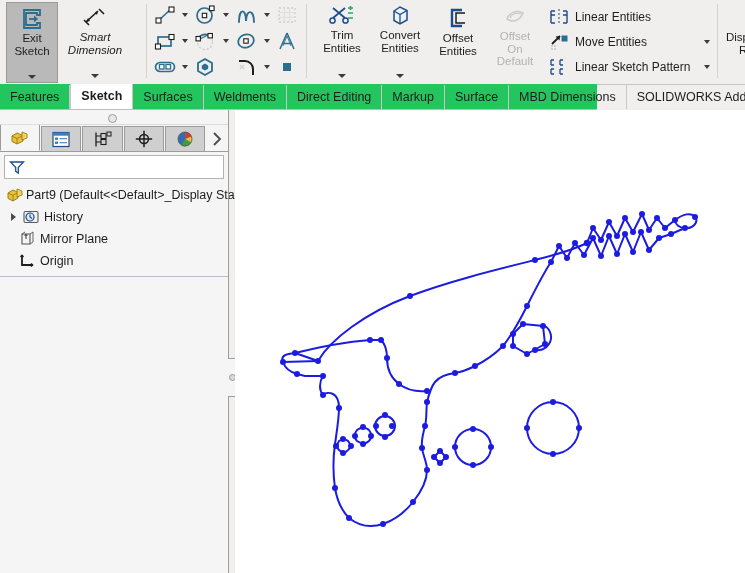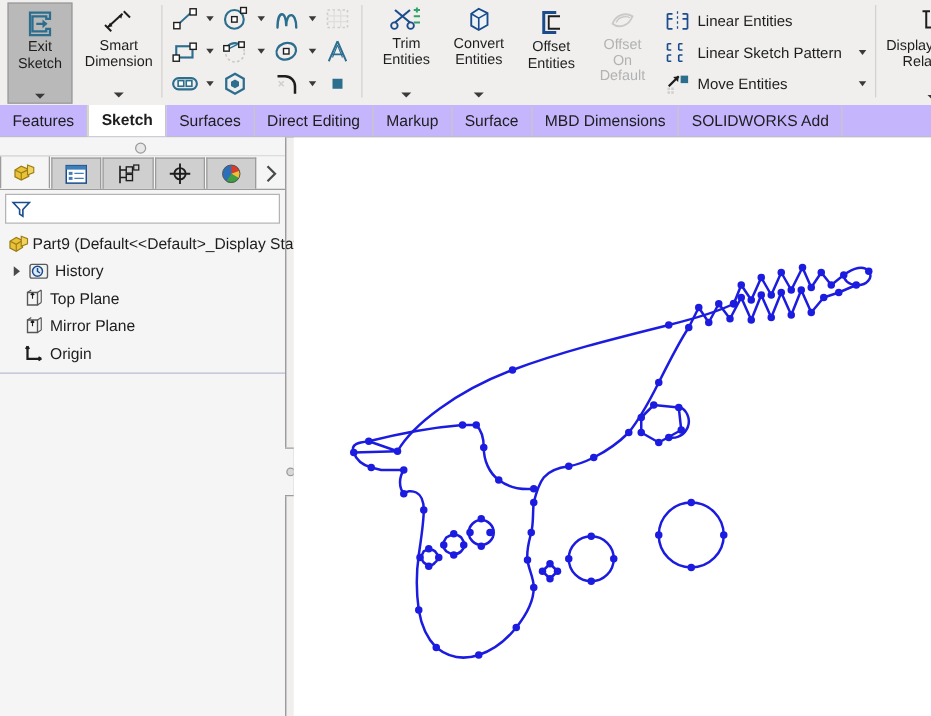--- a/index.html
+++ b/index.html
@@ -67,22 +67,22 @@
     margin-left:auto;width:14px;display:flex;align-items:center;justify-content:center;
   }
   .trow .rarr i{
     display:block;width:0;height:0;border-left:3.5px solid transparent;border-right:3.5px solid transparent;
     border-top:4px solid #3a3a3a;
   }
   .rowlist.w200 .trow{width:168px;}
 
   
   .tabbar{
-    position:absolute;left:0;top:84px;width:745px;height:25px;
-    background:#c4b5fd;display:flex;align-items:flex-end;
+    position:absolute;left:0;top:84px;width:597px;height:25px;
+    background:#22c55e;display:flex;align-items:flex-end;
     border-bottom:1px solid #bdbdbd;
   }
   .tab{
     height:24px;line-height:24px;padding:0 10px;font-size:12.5px;color:#1d1d1d;
     border-right:1px solid #c9c7c5;cursor:default;white-space:nowrap;
   }
   .tab.active{background:#ffffff;font-weight:bold;border-left:1px solid #c9c7c5;height:25px;line-height:24px;}
 
   
   .leftpanel{
@@ -157,21 +157,21 @@
             <path d="M14 8.5 L18 12 L14 15.5 Z" fill="#2c6e8e"></path>
           </svg>
         </span>
         <span class="cap">Exit</span>
         <span class="cap">Sketch</span>
         <span class="arrow"></span>
       </div>
     </div>
 
     <div class="rgroup">
-      <div class="bigbtn wide" style="margin:2px 0 4px 2px;height:76px;width:62px;">
+      <div class="bigbtn wide" style="margin:2px 17px 4px 2px;height:76px;width:62px;font-style:italic;">
         <span class="ico">
           <svg width="26" height="24" viewBox="0 0 26 24">
             <path d="M4 16 L16 5" stroke="#1d1d1d" stroke-width="1.6" fill="none"></path>
             <path d="M4 16 L8 15 L6 12 Z" fill="#1d1d1d"></path>
             <path d="M16 5 L13 6.5 L15 9 Z" fill="#1d1d1d"></path>
             <path d="M17 3 L22 8" stroke="#1d1d1d" stroke-width="1.6"></path>
             <path d="M2 14 L7 19" stroke="#1d1d1d" stroke-width="1.6"></path>
           </svg>
         </span>
         <span class="cap">Smart</span>
@@ -374,56 +374,56 @@
     <div class="rowlist w200" style="margin-left:2px;">
       <div class="trow">
         <span class="ric">
           <svg width="20" height="18" viewBox="0 0 20 18">
             <path d="M10 1 V17" stroke="#1b4c8c" stroke-width="1" stroke-dasharray="2,2"></path>
             <path d="M2 3 V15 M2 3 H6 M2 15 H6 M6 7 H2.5 " fill="none" stroke="#1b4c8c" stroke-width="1.4"></path>
             <path d="M18 3 V15 M18 3 H14 M18 15 H14 M14 7 H17.5" fill="none" stroke="#1b4c8c" stroke-width="1.4"></path>
           </svg>
         </span>
         <span class="rlab">Linear Entities</span>
-      </div>
-      <div class="trow">
-        <span class="ric">
-          <svg width="20" height="18" viewBox="0 0 20 18">
-            <g fill="none" stroke="#1b4c8c" stroke-width="1.3">
-              <path d="M2 2 V7 M2 2 H5 M2 7 H5"></path>
-              <path d="M11 2 V7 M11 2 H14 M11 7 H14"></path>
-              <path d="M2 11 V16 M2 11 H5 M2 16 H5"></path>
-              <path d="M11 11 V16 M11 11 H14 M11 16 H14"></path>
-            </g>
-          </svg>
-        </span>
-        <span class="rlab">Linear Sketch Pattern</span>
-        <span class="rarr">
-            <i></i>
-          </span>
       </div>
       <div class="trow">
         <span class="ric">
           <svg width="20" height="18" viewBox="0 0 20 18">
             <path d="M3 11 L11 3" stroke="#1d1d1d" stroke-width="1.8"></path>
             <path d="M11 3 L6.5 3.5 L10.5 7.5 Z" fill="#1d1d1d"></path>
             <rect x="12.5" y="2.5" width="6" height="6" fill="#2c6e8e"></rect>
             <g fill="#cfcfcf">
                 <rect x="2" y="12" width="2" height="2"></rect>
                 <rect x="5" y="12" width="2" height="2"></rect>
                 <rect x="2" y="15" width="2" height="2"></rect>
                 <rect x="5" y="15" width="2" height="2"></rect>
               </g>
           </svg>
         </span>
         <span class="rlab">Move Entities</span>
         <span class="rarr">
             <i></i>
           </span>
       </div>
+      <div class="trow">
+        <span class="ric">
+          <svg width="20" height="18" viewBox="0 0 20 18">
+            <g fill="none" stroke="#1b4c8c" stroke-width="1.3">
+              <path d="M2 2 V7 M2 2 H5 M2 7 H5"></path>
+              <path d="M11 2 V7 M11 2 H14 M11 7 H14"></path>
+              <path d="M2 11 V16 M2 11 H5 M2 16 H5"></path>
+              <path d="M11 11 V16 M11 11 H14 M11 16 H14"></path>
+            </g>
+          </svg>
+        </span>
+        <span class="rlab">Linear Sketch Pattern</span>
+        <span class="rarr">
+            <i></i>
+          </span>
+      </div>
     </div>
 
     <div class="rsep"></div>
 
     <div class="rgroup">
       <div class="bigbtn" style="height:78px;width:84px;padding-top:5px;">
         <span class="ico">
           <svg width="28" height="22" viewBox="0 0 28 22">
             <path d="M9 2 V15 H19" fill="none" stroke="#1d1d1d" stroke-width="1.6"></path>
             <path d="M6 2 H12" stroke="#1d1d1d" stroke-width="1.6"></path>
@@ -436,20 +436,21 @@
         <span class="arrow"></span>
       </div>
     </div>
 
   </div>
 
   <div class="tabbar">
     <div class="tab">Features</div>
     <div class="tab active">Sketch</div>
     <div class="tab">Surfaces</div>
+    <div class="tab">Weldments</div>
     <div class="tab">Direct Editing</div>
     <div class="tab">Markup</div>
     <div class="tab">Surface</div>
     <div class="tab">MBD Dimensions</div>
     <div class="tab">SOLIDWORKS Add</div>
   </div>
 
   <div class="leftpanel">
 
     <div class="pinrow">
@@ -539,30 +540,20 @@
             <rect x="2" y="2.5" width="14" height="11" rx="1.5" fill="#f2f2f2" stroke="#5a5a5a" stroke-width="1.1"></rect>
             <circle cx="8" cy="8" r="4" fill="#dfeaf4" stroke="#1b4c8c" stroke-width="1.2"></circle>
             <path d="M8 5.4 V8 L10 9.4" fill="none" stroke="#1b4c8c" stroke-width="1.2"></path>
           </svg>
         </span>
         <span class="tlab">History</span>
       </div>
 
 
 
-      <div class="trow2 indent">
-        <span class="ticon">
-          <svg width="18" height="16" viewBox="0 0 18 16">
-            <path d="M4 3 H12 V13 H4 Z" fill="none" stroke="#555" stroke-width="1.1"></path>
-            <path d="M4 3 L7 1 M12 3 L15 1 M12 13 L15 11 M15 1 V11" fill="none" stroke="#555" stroke-width="0.9"></path>
-            <path d="M8 3.5 V8 M8 3.5 L6.6 5 M8 3.5 L9.4 5" fill="none" stroke="#1d1d1d" stroke-width="0.9"></path>
-          </svg>
-        </span>
-        <span class="tlab">Top Plane</span>
-      </div>
 
       <div class="trow2 indent">
         <span class="ticon">
           <svg width="18" height="16" viewBox="0 0 18 16">
             <path d="M4 3 H12 V13 H4 Z" fill="none" stroke="#555" stroke-width="1.1"></path>
             <path d="M4 3 L7 1 M12 3 L15 1 M12 13 L15 11 M15 1 V11" fill="none" stroke="#555" stroke-width="0.9"></path>
             <path d="M8 3.5 V8 M8 3.5 L6.6 5 M8 3.5 L9.4 5" fill="none" stroke="#1d1d1d" stroke-width="0.9"></path>
           </svg>
         </span>
         <span class="tlab">Mirror Plane</span>

